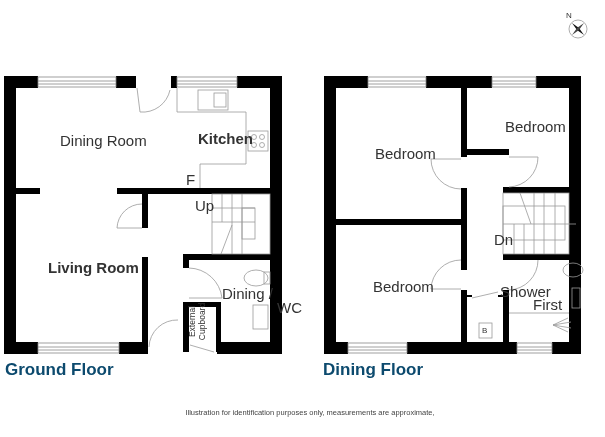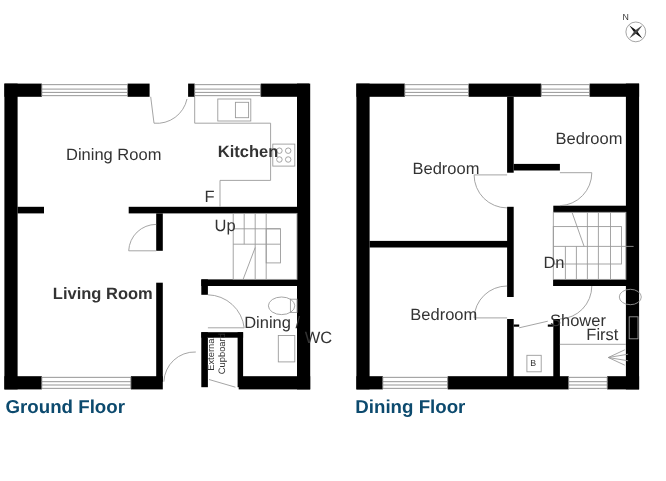--- a/index.html
+++ b/index.html
@@ -192,13 +192,14 @@
 <div class="lbl" style="left:500px;top:286px;">Shower</div>
 <div class="lbl" style="left:533px;top:299px;">First</div>
 <div class="lbl" style="left:482px;top:325px;font-size:8px;">B</div>
 
 <div class="title" style="left:5px;top:360px;">Ground Floor</div>
 <div class="title" style="left:323px;top:360px;">Dining Floor</div>
 
 <div class="compass-n">N</div>
 
 <div class="disc">
+  <div>Illustration for identification purposes only, measurements are approximate,</div>
 </div>
 
 </body></html>

